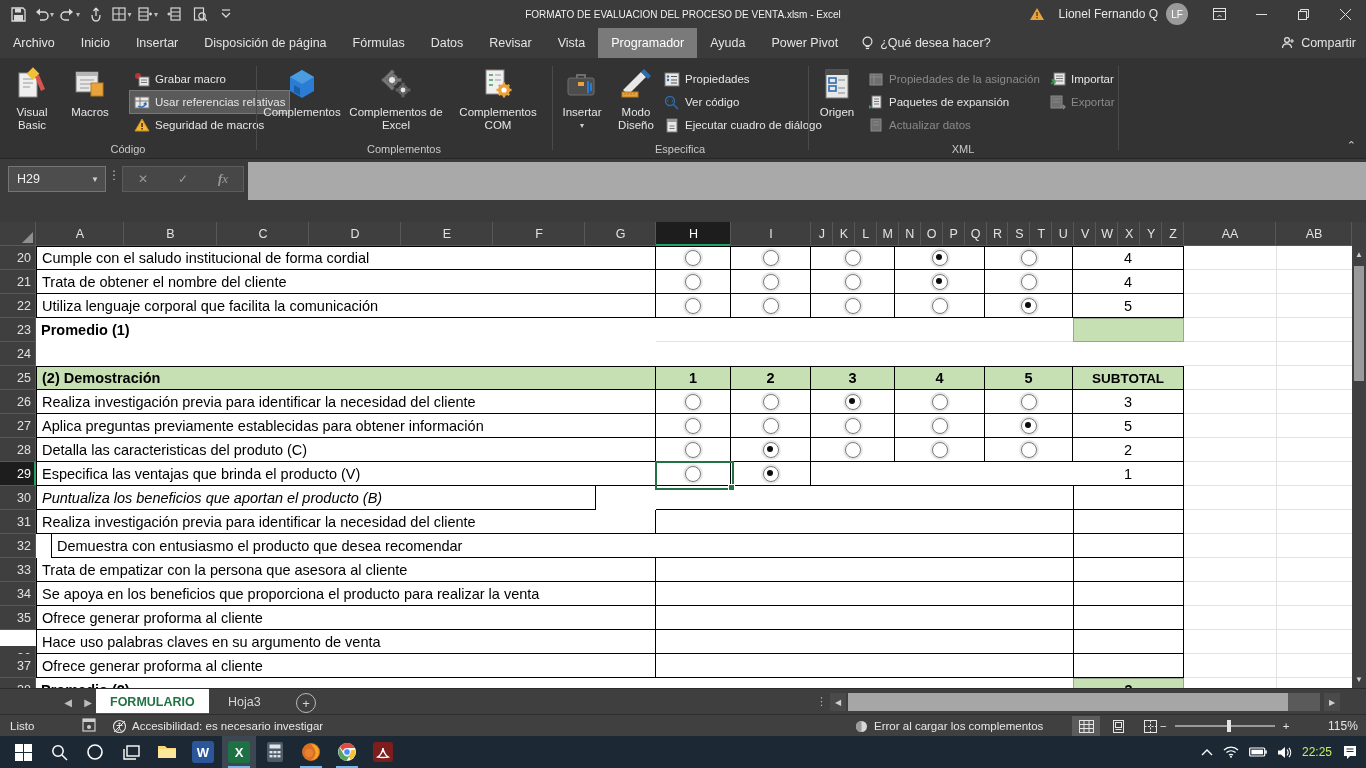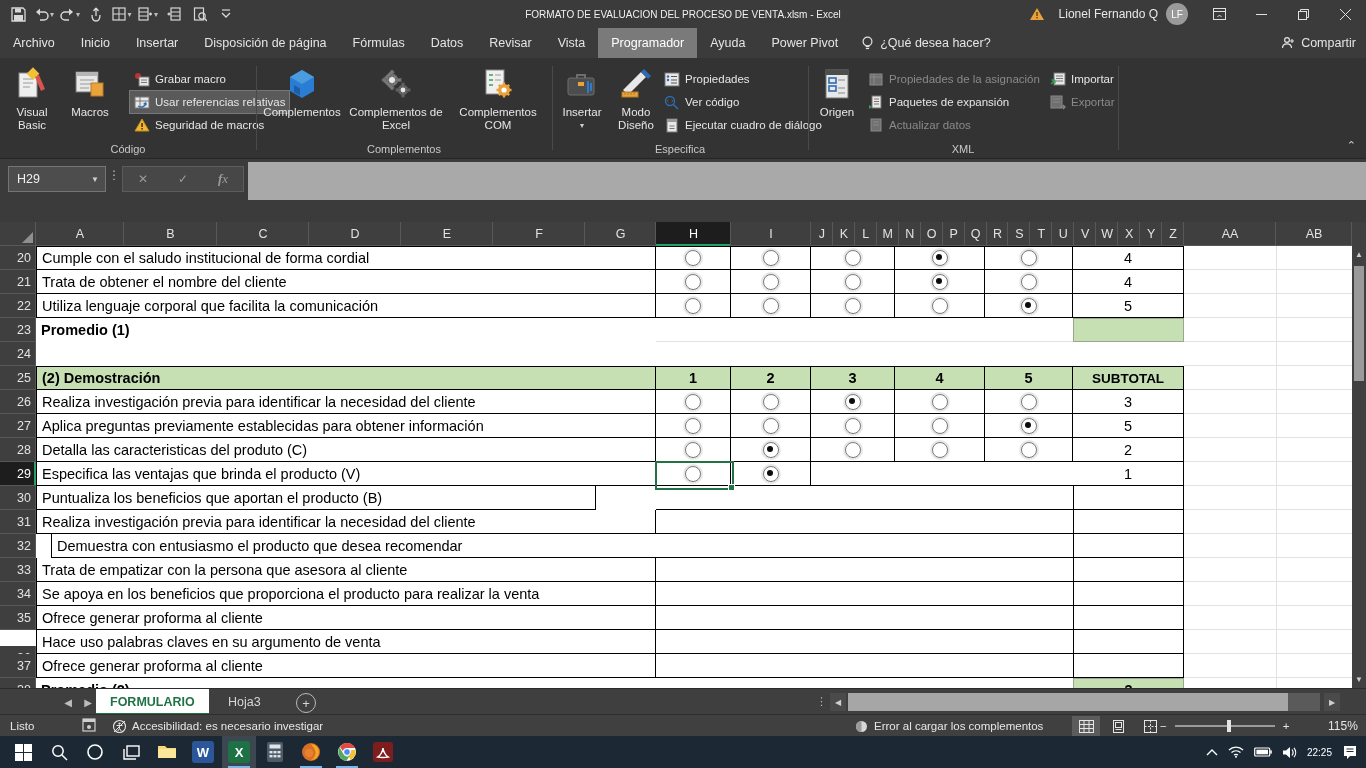--- a/index.html
+++ b/index.html
@@ -83,21 +83,21 @@
   #zoom-track{width:100px;height:2px;background:#9a9a9a;position:relative;}
   #zoom-knob{position:absolute;left:52px;top:-5px;width:4px;height:12px;background:#e6e6e6;}
   #zoom-pct{position:absolute;left:1328px;top:0;height:22px;display:flex;align-items:center;font-size:12px;}
   
   #taskbar{position:absolute;left:0;top:736px;width:1366px;height:32px;background:#1c2935;}
   .tbtn{position:absolute;top:0;width:34px;height:32px;display:flex;align-items:center;justify-content:center;}
   .tbtn.open::after{content:"";position:absolute;left:6px;bottom:0;width:22px;height:2px;background:#76b9ed;}
   .tbtn.activeapp{background:rgba(255,255,255,.14);}
   .appico{width:22px;height:22px;border-radius:3px;display:flex;align-items:center;justify-content:center;color:#fff;font-weight:bold;font-size:13px;}
   #tray{position:absolute;right:0;top:0;height:32px;display:flex;align-items:center;gap:10px;padding-right:8px;color:#fff;}
-  #tray-time{font-size:10px;color:#ffffff;}
+  #tray-time{font-size:12px;color:#bef264;}
   svg{display:block;}
 </style>
 </head>
 <body>
 
 <div id="screen">
 
   <div id="titlebar">
     <div id="qat">
         <div class="qat-btn">
@@ -699,21 +699,21 @@
       </div>
       <div class="cell rcell" style="left: 731px; top: 240px; width: 80px; height: 24px;">
         <div class="radio on"></div>
       </div>
       <div class="cell rcell" style="left: 811px; top: 240px; width: 84px; height: 24px; border-bottom: 1px solid rgb(0, 0, 0);"></div>
       <div class="cell rcell" style="left: 895px; top: 240px; width: 90px; height: 24px; border-bottom: 1px solid rgb(0, 0, 0);"></div>
       <div class="cell rcell" style="left: 985px; top: 240px; width: 88px; height: 24px; border-bottom: 1px solid rgb(0, 0, 0);"></div>
       <div class="cell" style="left: 811px; top: 240px; width: 262px; height: 24px; border-bottom: 1px solid rgb(0, 0, 0);"></div>
       <div class="cell rcell" style="left: 1073px; top: 240px; width: 111px; height: 24px;">1</div>
       <div class="rowhdr" style="top: 264px; height: 24px;">30</div>
-      <div class="cell qtext" style="left: 36px; top: 264px; width: 560px; height: 24px;">Puntualiza los beneficios que aportan el producto (B)</div>
+      <div class="cell qtext" style="left: 36px; top: 264px; width: 560px; height: 24px; font-style: italic;">Puntualiza los beneficios que aportan el producto (B)</div>
       <div class="cell" style="left: 656px; top: 264px; width: 417px; height: 24px; border-bottom: 1px solid rgb(0, 0, 0);"></div>
       <div class="cell rcell" style="left: 1073px; top: 264px; width: 111px; height: 24px; border-left: 1px solid rgb(0, 0, 0);"></div>
       <div class="rowhdr" style="top: 288px; height: 24px;">31</div>
       <div class="cell qtext" style="left: 36px; top: 288px; width: 620px; height: 24px;">Realiza investigación previa para identificar la necesidad del cliente</div>
       <div class="cell" style="left: 656px; top: 288px; width: 417px; height: 24px; border-bottom: 1px solid rgb(0, 0, 0);"></div>
       <div class="cell rcell" style="left: 1073px; top: 288px; width: 111px; height: 24px; border-left: 1px solid rgb(0, 0, 0);"></div>
       <div class="rowhdr" style="top: 312px; height: 24px;">32</div>
       <div class="cell qtext" style="left: 51px; top: 312px; width: 620px; height: 24px;">Demuestra con entusiasmo el producto que desea recomendar</div>
       <div class="cell" style="left: 656px; top: 312px; width: 417px; height: 24px; border-bottom: 1px solid rgb(0, 0, 0);"></div>
       <div class="cell rcell" style="left: 1073px; top: 312px; width: 111px; height: 24px; border-left: 1px solid rgb(0, 0, 0);"></div>

